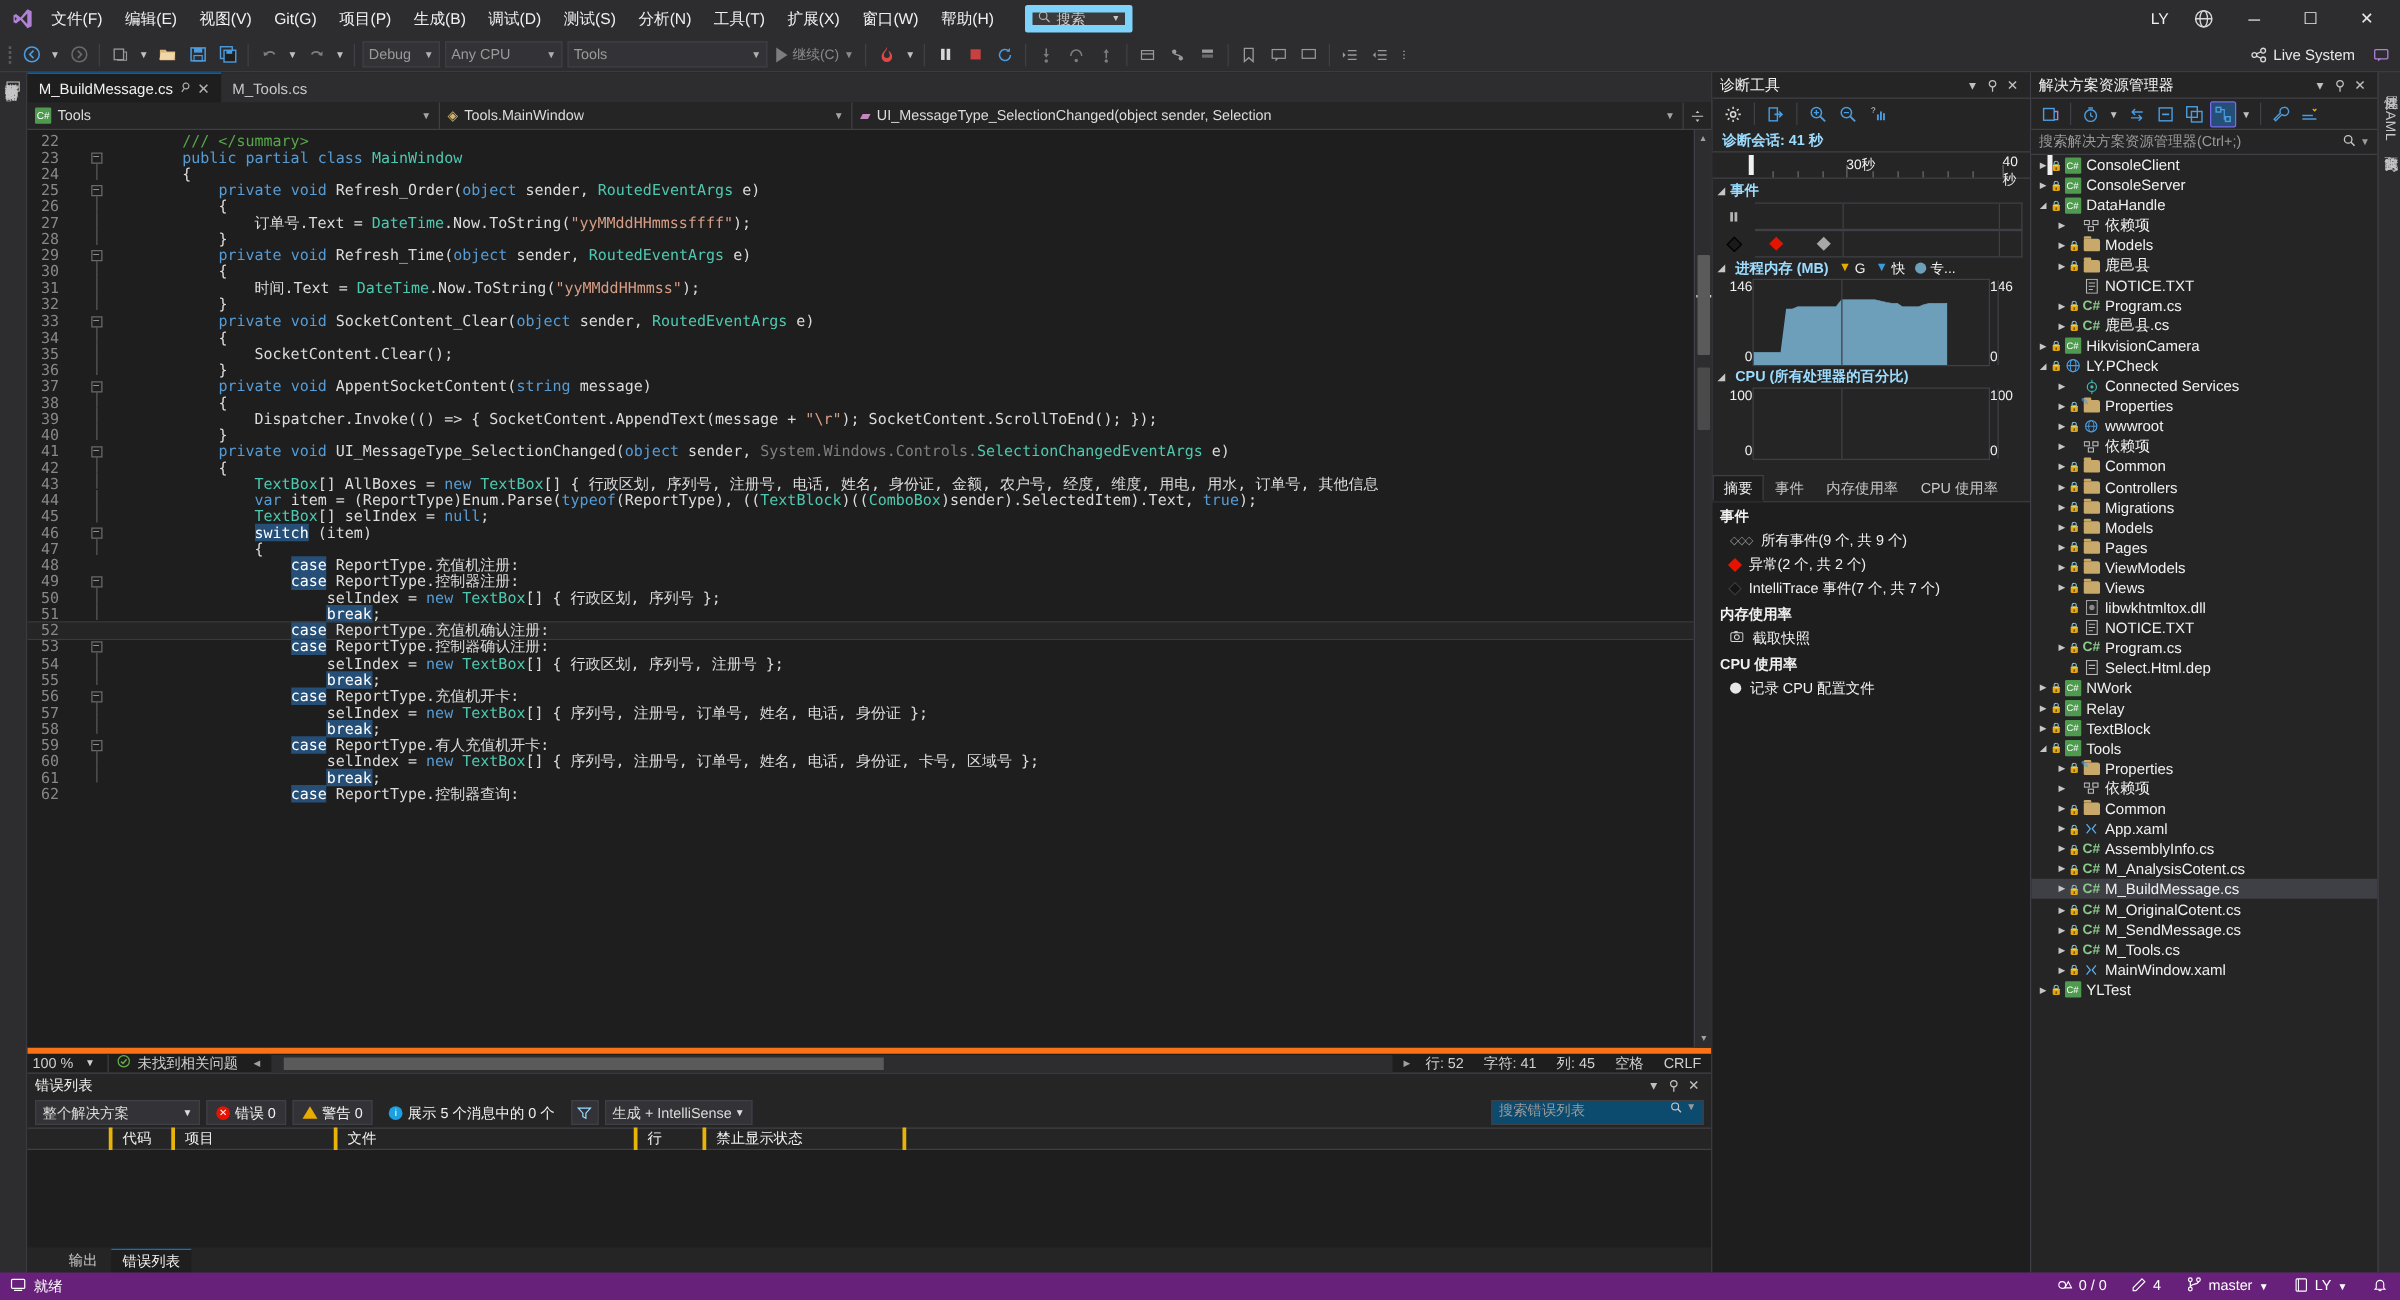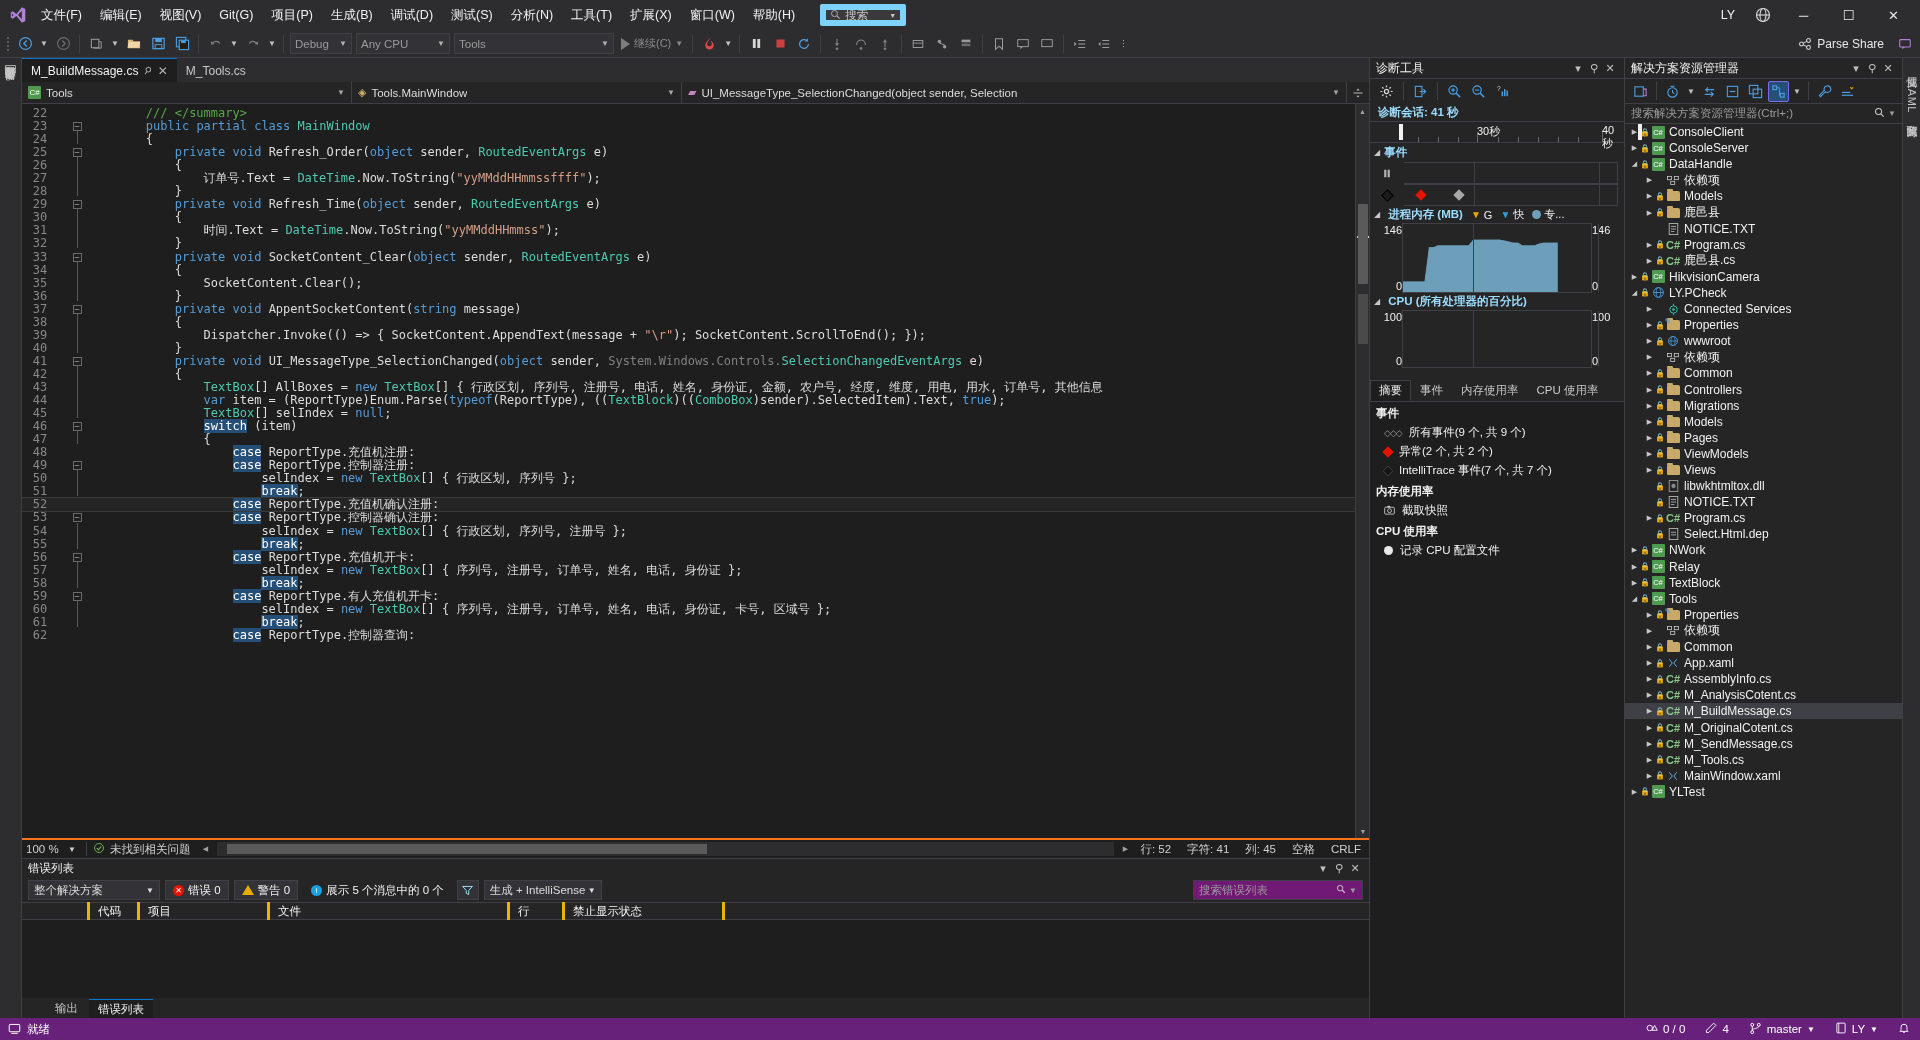--- a/index.html
+++ b/index.html
@@ -78,21 +78,21 @@
   .kw { color:#569cd6; } .kwv { color:#569cd6; }
   .ty { color:#4ec9b0; } .str { color:#d69d85; } .cmt { color:#57a64a; }
   .nm { color:#dcdcdc; } .dim { color:#808080; }
   .sel { background:#264f78; color:#fff; }
 
   .vscroll { width:14px; background:#2d2d30; flex:0 0 14px; position:relative; border-left:1px solid #3f3f46; }
   .vscroll .up,.vscroll .dn { height:14px; color:#a0a0a0; font-size:7px; display:flex; align-items:center; justify-content:center; }
   .vthumb { position:absolute; left:2px; width:10px; background:#5a5a5a; border-radius:1px; }
   .vmark { position:absolute; left:1px; width:12px; height:2px; background:#cfcfcf; }
 
-  .statusline { height:20px; background:#1e1e1e; border-top:2px solid #f97316; display:flex; align-items:center; font-size:11.5px; color:#cfcfcf; flex:0 0 20px; }
+  .statusline { height:20px; background:#1e1e1e; border-top:5px solid #f97316; display:flex; align-items:center; font-size:11.5px; color:#cfcfcf; flex:0 0 20px; }
   .zoom { width:58px; display:flex; align-items:center; justify-content:space-between; padding:0 4px; color:#cfcfcf; }
   .zoom .ca { font-size:8px; }
   .sl-sep { width:1px; height:14px; background:#3f3f46; margin:0 6px; }
   .hscroll { flex:1; height:14px; background:#2d2d30; position:relative; margin:0 4px; }
   .hthumb { position:absolute; left:10px; top:2px; height:10px; width:480px; background:#5a5a5a; }
   .harr { width:14px; color:#a0a0a0; font-size:7px; display:flex;align-items:center;justify-content:center; }
   .scell { padding:0 8px; white-space:nowrap; }
 
   
   .errpanel { height:160px; background:#252526; border-top:1px solid #3f3f46; display:flex; flex-direction:column; flex:0 0 160px; }
@@ -101,21 +101,21 @@
   .errhead .hb { width:16px; text-align:center; color:#c0c0c0; font-size:11px; }
   .errtools { height:24px; display:flex; align-items:center; gap:5px; padding:0 6px; }
   .esel { height:20px; width:132px; background:#333337; border:1px solid #3f3f46; display:flex; align-items:center; padding:0 5px; font-size:11.5px; color:#dcdcdc; }
   .esel .ca { margin-left:auto; font-size:8px; }
   .ebtn { height:20px; display:flex; align-items:center; gap:4px; padding:0 7px; background:#333337; border:1px solid #3f3f46; font-size:11.5px; color:#f1f1f1; }
   .dot-err { width:11px;height:11px;border-radius:50%;background:#e51400;color:#fff;font-size:8px;display:flex;align-items:center;justify-content:center; }
   .tri-warn { width:0;height:0;border-left:6px solid transparent;border-right:6px solid transparent;border-bottom:10px solid #e8ab00; position:relative; }
   .dot-info { width:11px;height:11px;border-radius:50%;background:#1ba1e2;color:#fff;font-size:8px;display:flex;align-items:center;justify-content:center; }
   .efilt { width:22px;height:20px;background:#333337;border:1px solid #3f3f46;display:flex;align-items:center;justify-content:center;color:#9cdcfe; }
   .ebuild { height:20px; width:118px; background:#333337; border:1px solid #3f3f46; display:flex; align-items:center; padding:0 5px; font-size:11.5px; color:#dcdcdc; }
-  .esearch { margin-left:auto; height:20px; width:170px; background:#701a75; border:1px solid #3f3f46; display:flex; align-items:center; padding:0 5px; font-size:11.5px; color:#9a9a9a; }
+  .esearch { margin-left:auto; height:20px; width:170px; background:#0c4a6e; border:1px solid #3f3f46; display:flex; padding:0 5px; font-size:11.5px; color:#9a9a9a; }
   .errcols { height:18px; background:#252526; border-top:1px solid #3f3f46; border-bottom:1px solid #3f3f46; display:flex; align-items:center; font-size:11.5px; color:#f1f1f1; }
   .ecol { padding:0 8px; border-right:3px solid #eab308; height:18px; line-height:18px; white-space:nowrap; }
   .errbody { flex:1; background:#1e1e1e; }
   .errtabs { height:20px; background:#252526; display:flex; align-items:flex-end; gap:2px; padding-left:24px; }
   .etab { height:19px; padding:0 9px; font-size:11.5px; color:#c8c8c8; display:flex; align-items:center; }
   .etab.active { background:#1e1e1e; color:#f1f1f1; border-top:1px solid #0078d4; }
 
   
   .diag { width:255px; flex:0 0 255px; background:#252526; border-left:1px solid #3f3f46; display:flex; flex-direction:column; }
   .pnlhead { height:21px; display:flex; align-items:center; padding:0 6px; font-size:12px; color:#f1f1f1; background:#252526; border-bottom:1px solid #3f3f46; }
@@ -403,21 +403,21 @@
     <div class="tcaret">⋮</div>
 
     <div class="livesh">
       <svg width="14" height="14" viewBox="0 0 16 16">
           <circle cx="4" cy="8" r="2.2" fill="none" stroke="#d8d8d8" stroke-width="1.2"></circle>
           <circle cx="12" cy="4" r="2.2" fill="none" stroke="#d8d8d8" stroke-width="1.2"></circle>
           <circle cx="12" cy="12" r="2.2" fill="none" stroke="#d8d8d8" stroke-width="1.2"></circle>
           <line x1="6" y1="7" x2="10" y2="5" stroke="#d8d8d8" stroke-width="1.1"></line>
           <line x1="6" y1="9" x2="10" y2="11" stroke="#d8d8d8" stroke-width="1.1"></line>
         </svg>
-      <span>Parse Share</span>
+      <span>Live System</span>
     </div>
     <div class="tbtn">
         <svg width="14" height="14" viewBox="0 0 16 16">
           <rect x="2" y="3" width="12" height="8.5" rx="1" fill="none" stroke="#b080d8" stroke-width="1.2"></rect>
           <path d="M5 11.5v2.5l3-2.5z" fill="#b080d8"></path>
         </svg>
       </div>
   </div>
 
   <div class="mainrow">

